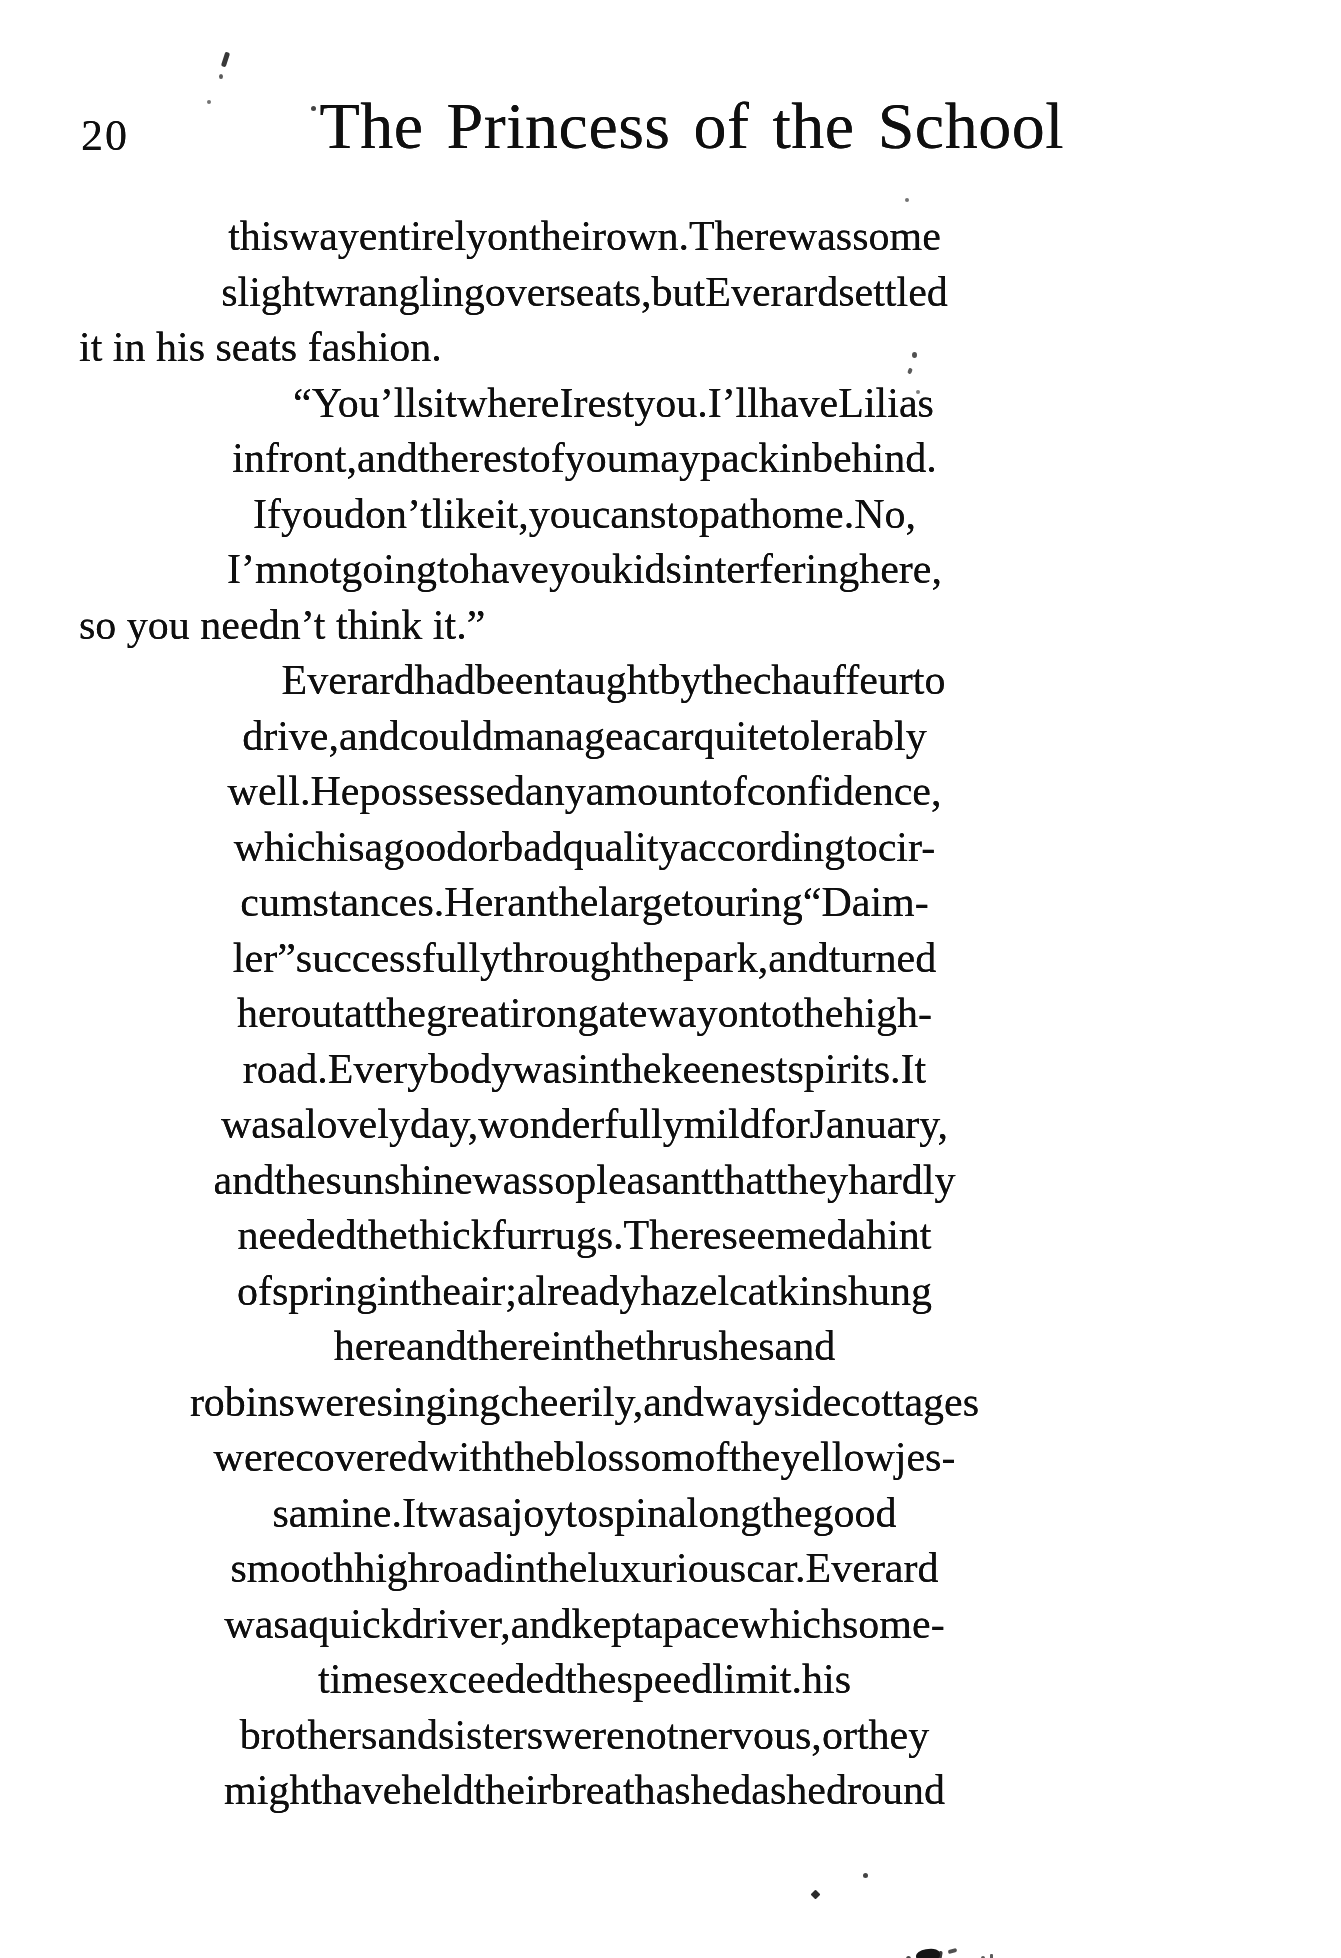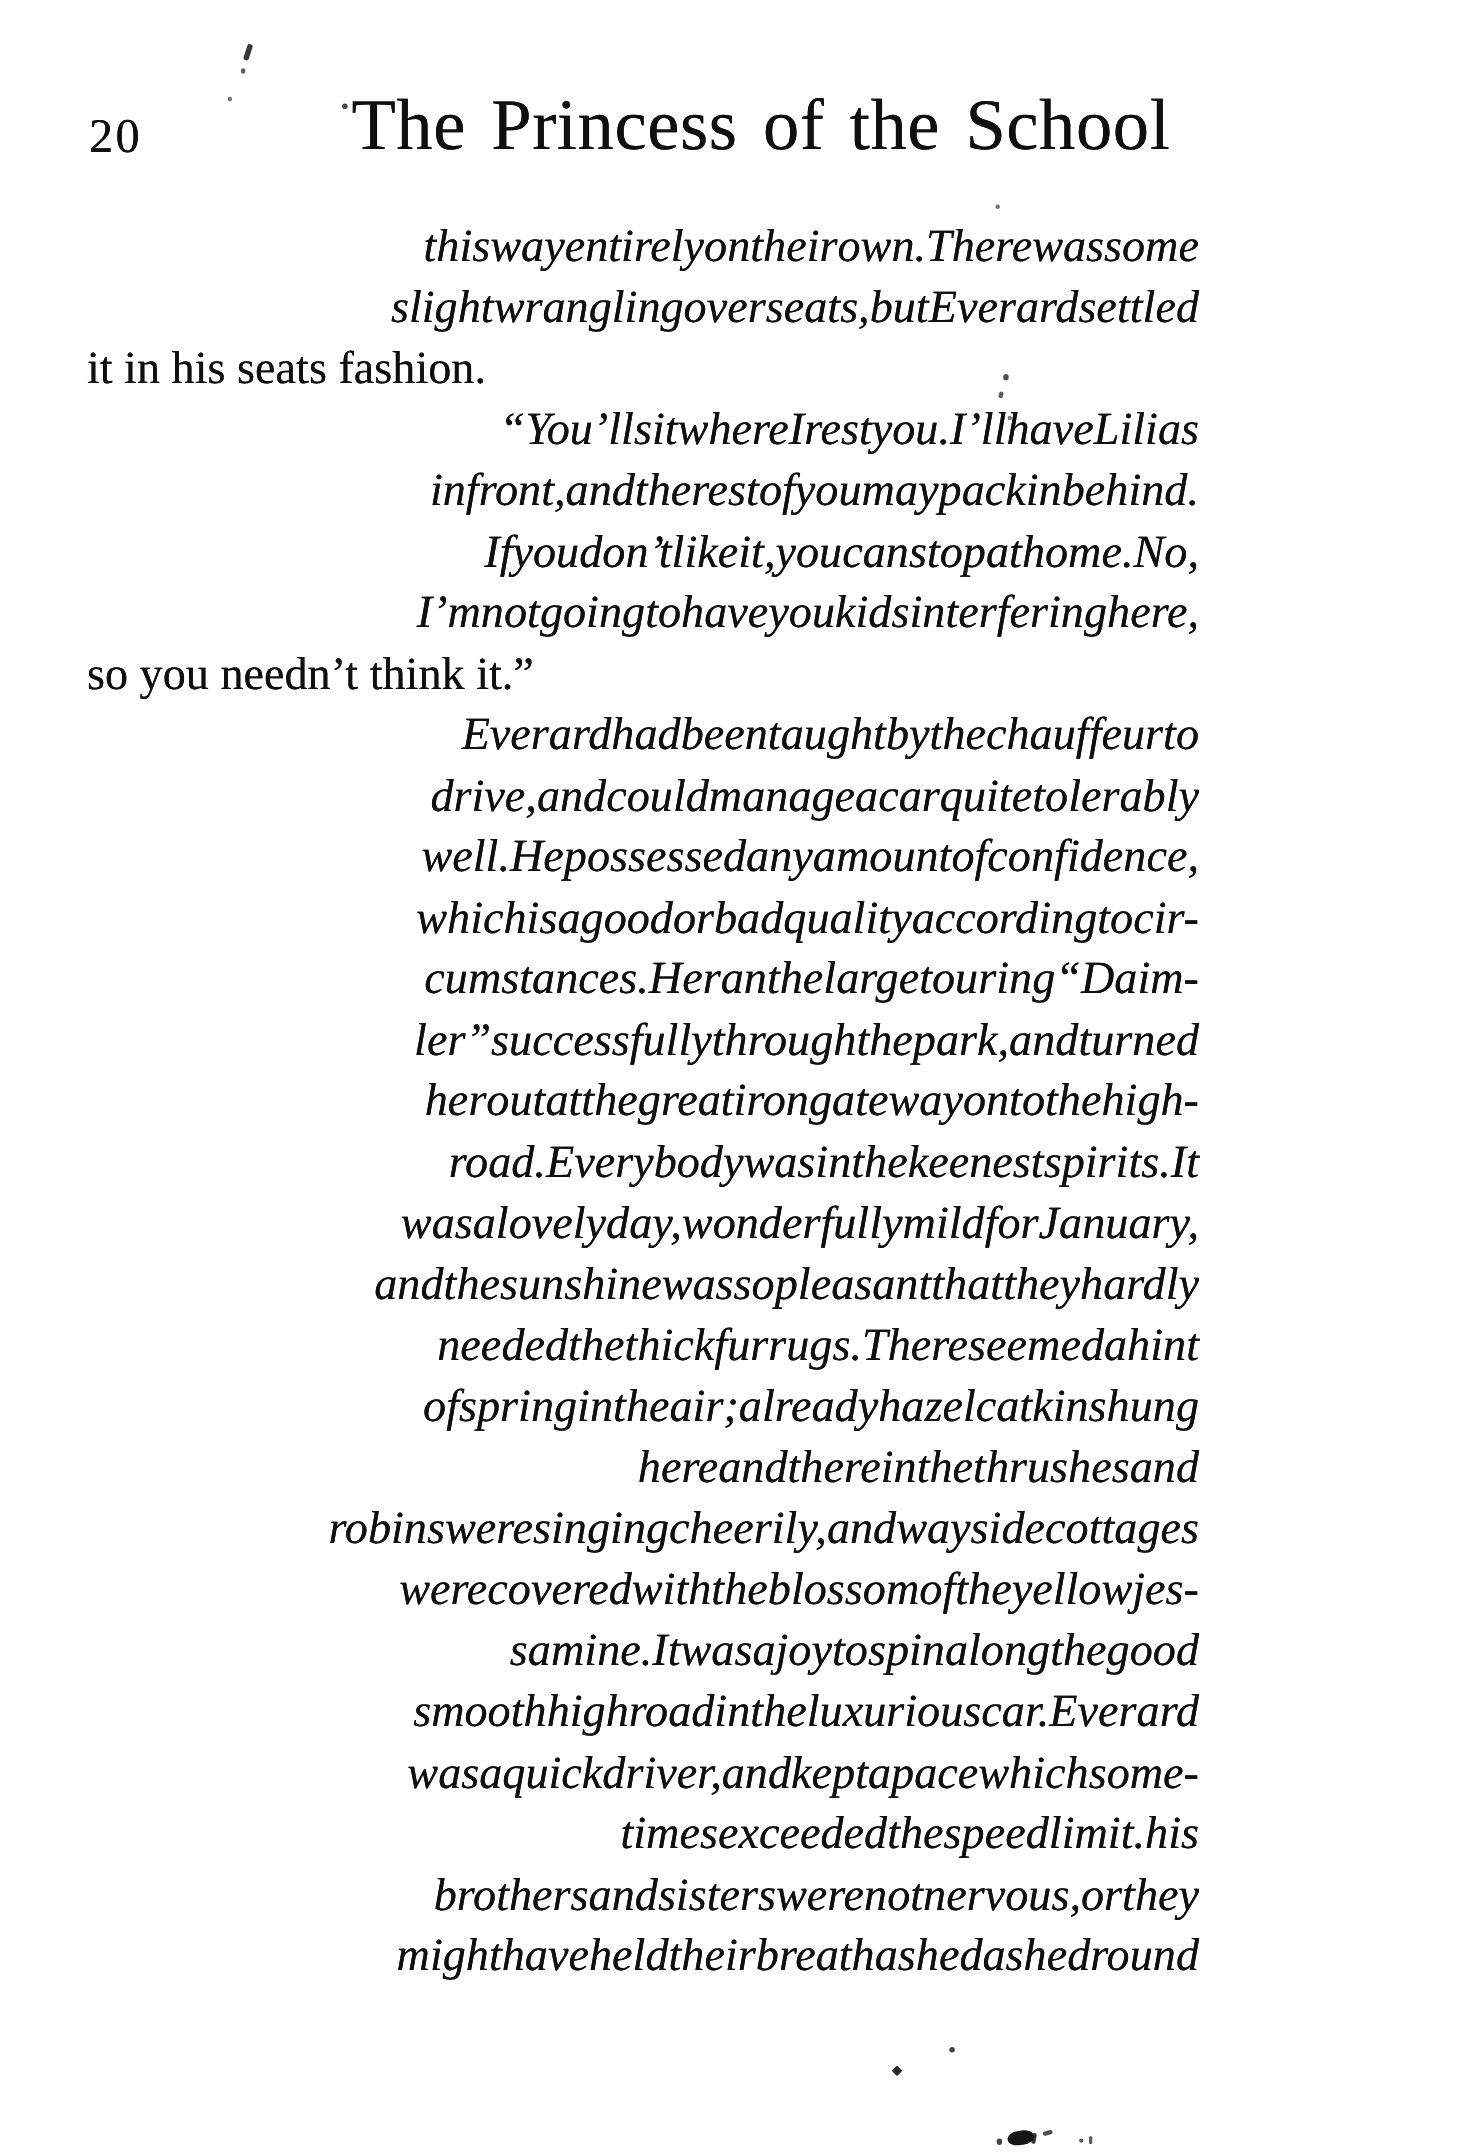--- a/index.html
+++ b/index.html
@@ -11,20 +11,21 @@
     width: 1341px;
     height: 1958px;
     position: relative;
     overflow: hidden;
     font-family: "Liberation Serif", "DejaVu Serif", serif;
     color: #0f0f0f;
   }
   .page {
     position: absolute;
     inset: 0;
+    margin-top: 12px;
   }
   
   .running-head {
     position: absolute;
     left: 79px;
     top: 72px;
     width: 1011px;
     height: 84px;
   }
   .page-number {
@@ -56,23 +57,22 @@
   }
   .line {
     height: 55.5px;
     font-size: 42px;
     line-height: 55.5px;
     white-space: pre;
     text-shadow: 0 0 0.5px currentColor;
   }
   .line.j {
     display: flex;
-    justify-content: flex-end;
+    justify-content: center;
     white-space: normal;
-    font-style: italic;
   }
   .line.j span { flex: 0 0 auto; white-space: pre; }
   .line.ind { padding-left: 58px; }
   
   .speck {
     position: absolute;
     background: #151515;
   }
 </style>
 </head>

